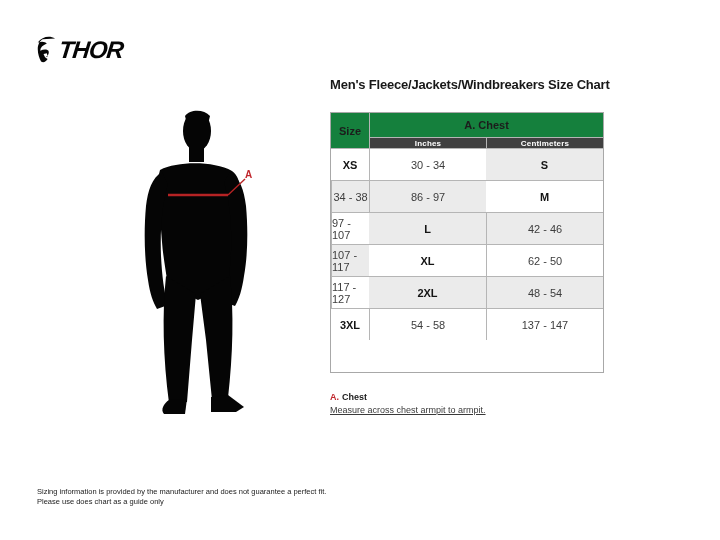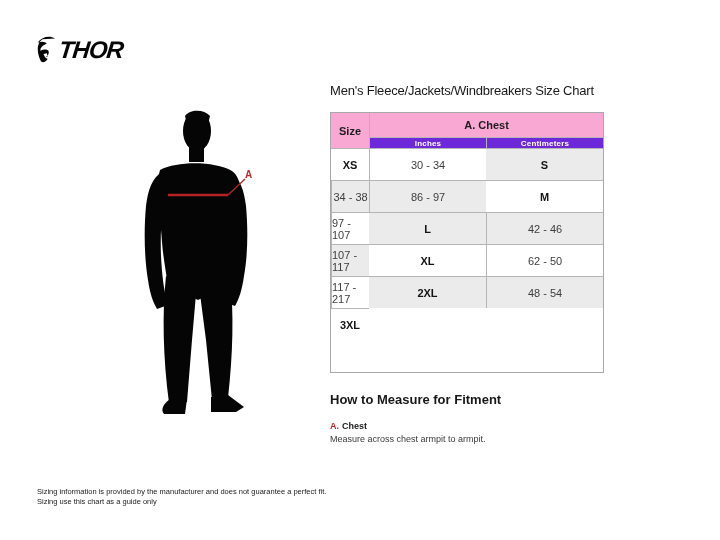--- a/index.html
+++ b/index.html
@@ -16,55 +16,55 @@
   .logo-text{
     font-size:24px;font-weight:bold;font-style:italic;color:#060606;
     letter-spacing:-1px;transform:skewX(-6deg);line-height:28px;
   }
 
   
   .figure{position:absolute;left:138px;top:108px;}
 
   
   .chart-title{
-    position:absolute;left:330px;top:83px;width:280px;
-    font-size:13px;font-weight:normal;color:#181818;letter-spacing:-0.2px;
+    position:absolute;left:330px;top:77px;width:280px;
+    font-size:13px;font-weight:bold;color:#181818;letter-spacing:-0.2px;
   }
 
   .size-table{
     position:absolute;left:330px;top:112px;
     display:grid;
     grid-template-columns:38px 117px 117px;
     grid-template-rows:24px 11px repeat(7,32px);
     border:1px solid #a8a8a8;
     background:#ffffff;
   }
   .cell{
     display:flex;align-items:center;justify-content:center;
     border-left:1px solid #b5b5b5;border-top:1px solid #b5b5b5;
     font-size:11px;color:#3d3d3d;
   }
   .cell.no-l{border-left:none;}
   .cell.no-t{border-top:none;}
-  .cell.head{background:#f9a8d4;font-weight:bold;color:#1c1c1c;}
+  .cell.head{background:#15803d;font-weight:bold;color:#1c1c1c;}
   .cell.size-head{grid-row:1 / 3;grid-column:1;}
   .cell.group-head{grid-row:1;grid-column:2 / 4;}
   .cell.unit{
-    background:#6d28d9;color:#ffffff;font-weight:bold;font-size:8px;
+    background:#404040;color:#ffffff;font-weight:bold;font-size:8px;
     letter-spacing:0.2px;
   }
   .cell.size-col{font-weight:bold;color:#141414;}
   .cell.alt{background:#ebebeb;}
 
   
   .measure{position:absolute;left:330px;top:392px;width:280px;}
   .measure-heading{font-size:13px;font-weight:bold;color:#181818;margin-bottom:14px;}
   .measure-item-label{font-size:9px;font-weight:bold;color:#1c1c1c;}
   .measure-item-letter{color:#c1272d;margin-right:3px;}
-  .measure-item-desc{font-size:9px;color:#3a3a3a;margin-top:3px;}
+  .measure-item-desc{font-size:9px;color:#3a3a3a;margin-top:3px;text-decoration:underline;}
 
   
   .footer{
     position:absolute;left:37px;top:487px;width:320px;
     font-size:7.5px;line-height:10px;color:#222222;
   }
 </style>
 </head>
 <body>
 
@@ -128,34 +128,35 @@
 
   <div class="cell size-col no-l">M</div>
   <div class="cell">97 - 107</div>
 
   <div class="cell size-col no-l alt">L</div>
   <div class="cell alt">42 - 46</div>
   <div class="cell alt">107 - 117</div>
 
   <div class="cell size-col no-l">XL</div>
   <div class="cell">62 - 50</div>
-  <div class="cell">117 - 217</div>
+  <div class="cell">117 - 127</div>
 
   <div class="cell size-col no-l alt">2XL</div>
   <div class="cell alt">48 - 54</div>
 
   <div class="cell size-col no-l">3XL</div>
+  <div class="cell">54 - 58</div>
+  <div class="cell">137 - 147</div>
 </div>
 
 <div class="measure">
-  <div class="measure-heading">How to Measure for Fitment</div>
   <div class="measure-item">
     <div class="measure-item-label">
       <span class="measure-item-letter">A.</span><span>Chest</span>
     </div>
     <div class="measure-item-desc">Measure across chest armpit to armpit.</div>
   </div>
 </div>
 
 <div class="footer">
   <div>Sizing information is provided by the manufacturer and does not guarantee a perfect fit.</div>
-  <div>Sizing use this chart as a guide only</div>
+  <div>Please use does chart as a guide only</div>
 </div>
 
 </body></html>

